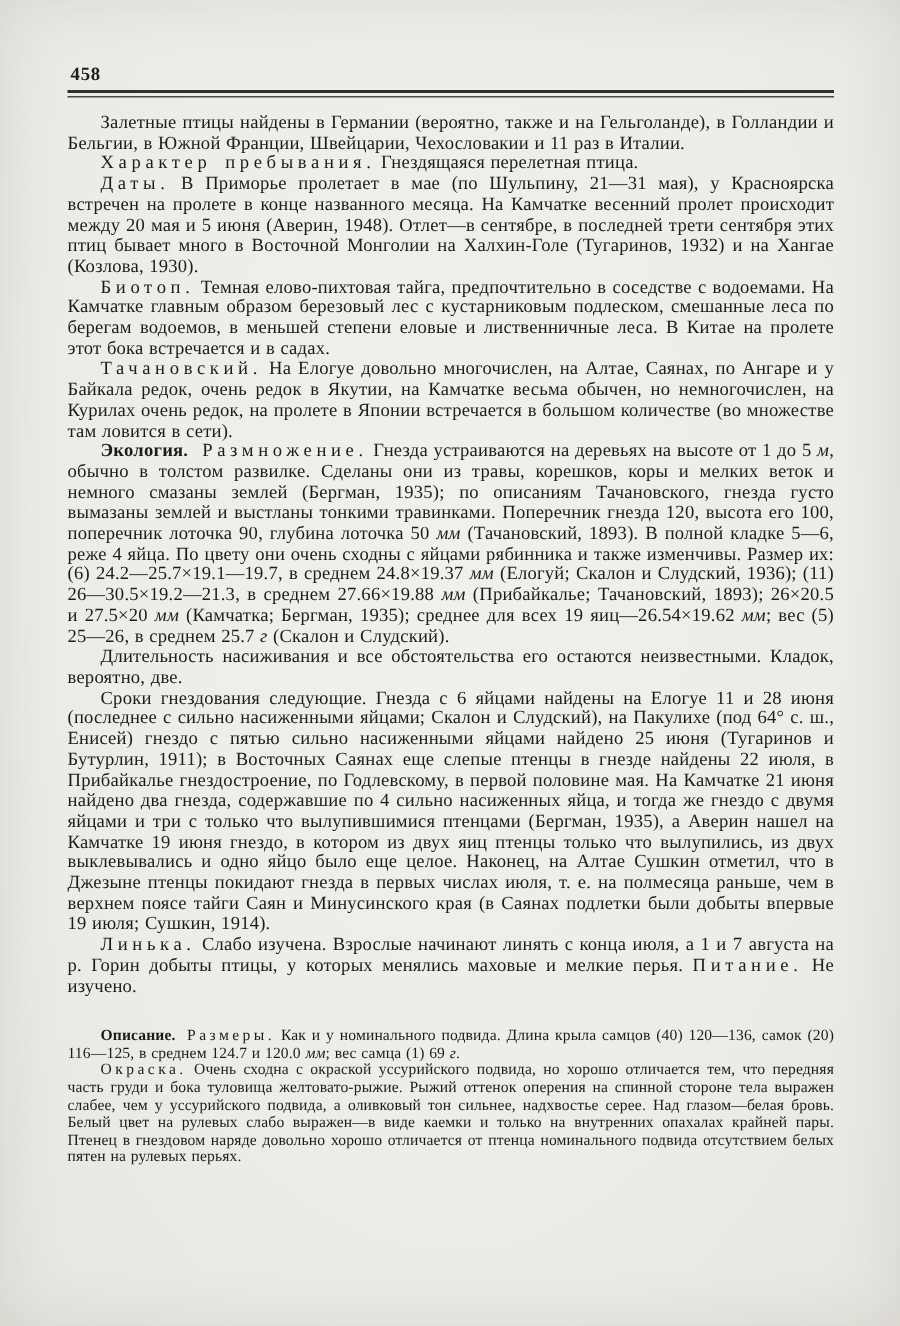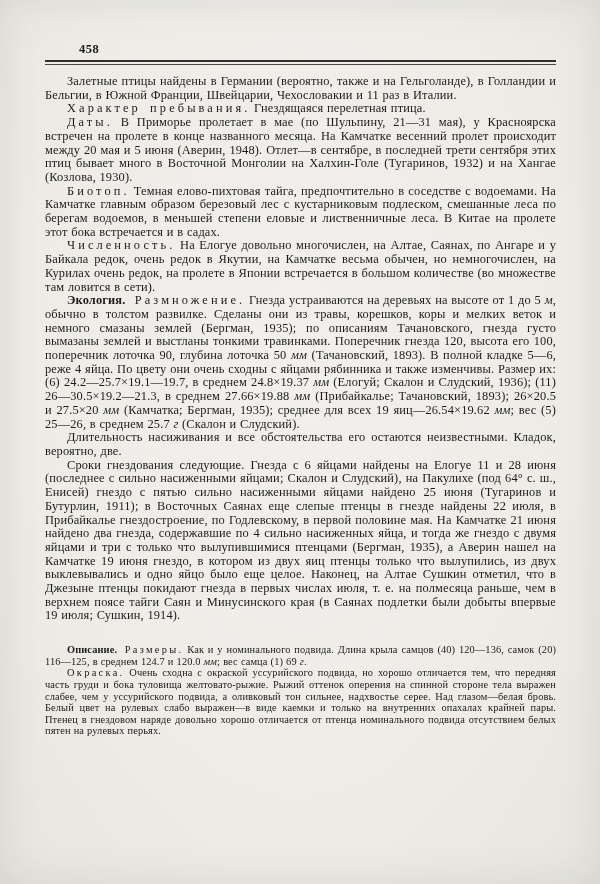--- a/index.html
+++ b/index.html
@@ -15,21 +15,21 @@
     color:#1d1c1a;
     box-shadow:inset 0 0 40px rgba(90,85,75,.12);
     overflow:hidden;
   }
   .running-header{
     position:relative;
     height:15px;
   }
   .page-number{
     position:absolute;left:2px;top:0;
-    font-weight:bold;font-size:12.5px;letter-spacing:.5px;margin-left:32px;
+    font-weight:bold;font-size:12.5px;letter-spacing:.5px;
   }
   .running-title{
     position:absolute;left:0;right:0;top:1px;
     text-align:center;
     font-weight:bold;font-size:11.5px;letter-spacing:2.4px;
   }
   .header-rule{
     margin-top:3px;
     height:2px;
     border-top:2.2px solid #31302d;
@@ -66,24 +66,25 @@
     <span class="page-number">458</span>
   </div>
 
   <div class="header-rule"></div>
 
   <div class="text-block main-block">
       <p class="para"><span class="">Залетные птицы найдены в Германии (вероятно, также и на Гельголанде), в Голландии и Бельгии, в Южной Франции, Швейцарии, Чехословакии и 11 раз в Италии.</span></p>
       <p class="para"><span class=" run-sp">Характер пребывания.</span><span class=""> Гнездящаяся перелетная птица.</span></p>
       <p class="para"><span class=" run-sp">Даты.</span><span class=""> В Приморье пролетает в мае (по Шульпину, 21—31 мая), у Красноярска встречен на пролете в конце названного месяца. На Камчатке весенний пролет происходит между 20 мая и 5 июня (Аверин, 1948). Отлет—в сентябре, в последней трети сентября этих птиц бывает много в Восточной Монголии на Халхин-Голе (Тугаринов, 1932) и на Хангае (Козлова, 1930).</span></p>
       <p class="para"><span class=" run-sp">Биотоп.</span><span class=""> Темная елово-пихтовая тайга, предпочтительно в соседстве с водоемами. На Камчатке главным образом березовый лес с кустарниковым подлеском, смешанные леса по берегам водоемов, в меньшей степени еловые и лиственничные леса. В Китае на пролете этот бока встречается и в садах.</span></p>
-      <p class="para"><span class=" run-sp">Численность.</span><span class=""> На Елогуе довольно многочислен, на Алтае, Саянах, по Ангаре и у Байкала редок, очень редок в Якутии, на Камчатке весьма обычен, но немногочислен, на Курилах очень редок, на пролете в Японии встречается в большом количестве (во множестве там ловится в сети).</span></p>
+      <p class="para"><span class=" run-sp">Тачановский.</span><span class=""> На Елогуе довольно многочислен, на Алтае, Саянах, по Ангаре и у Байкала редок, очень редок в Якутии, на Камчатке весьма обычен, но немногочислен, на Курилах очень редок, на пролете в Японии встречается в большом количестве (во множестве там ловится в сети).</span></p>
       <p class="para"><span class=" run-b">Экология.</span><span class=" run-sp"> Размножение.</span><span class=""> Гнезда устраиваются на деревьях на высоте от 1 до 5 </span><span class=" run-i">м</span><span class="">, обычно в толстом развилке. Сделаны они из травы, корешков, коры и мелких веток и немного смазаны землей (Бергман, 1935); по описаниям Тачановского, гнезда густо вымазаны землей и выстланы тонкими травинками. Поперечник гнезда 120, высота его 100, поперечник лоточка 90, глубина лоточка 50 </span><span class=" run-i">мм</span><span class=""> (Тачановский, 1893). В полной кладке 5—6, реже 4 яйца. По цвету они очень сходны с яйцами рябинника и также изменчивы. Размер их: (6) 24.2—25.7×19.1—19.7, в среднем 24.8×19.37 </span><span class=" run-i">мм</span><span class=""> (Елогуй; Скалон и Слудский, 1936); (11) 26—30.5×19.2—21.3, в среднем 27.66×19.88 </span><span class=" run-i">мм</span><span class=""> (Прибайкалье; Тачановский, 1893); 26×20.5 и 27.5×20 </span><span class=" run-i">мм</span><span class=""> (Камчатка; Бергман, 1935); среднее для всех 19 яиц—26.54×19.62 </span><span class=" run-i">мм</span><span class="">; вес (5) 25—26, в среднем 25.7 </span><span class=" run-i">г</span><span class=""> (Скалон и Слудский).</span></p>
       <p class="para"><span class="">Длительность насиживания и все обстоятельства его остаются неизвестными. Кладок, вероятно, две.</span></p>
       <p class="para"><span class="">Сроки гнездования следующие. Гнезда с 6 яйцами найдены на Елогуе 11 и 28 июня (последнее с сильно насиженными яйцами; Скалон и Слудский), на Пакулихе (под 64° с. ш., Енисей) гнездо с пятью сильно насиженными яйцами найдено 25 июня (Тугаринов и Бутурлин, 1911); в Восточных Саянах еще слепые птенцы в гнезде найдены 22 июля, в Прибайкалье гнездостроение, по Годлевскому, в первой половине мая. На Камчатке 21 июня найдено два гнезда, содержавшие по 4 сильно насиженных яйца, и тогда же гнездо с двумя яйцами и три с только что вылупившимися птенцами (Бергман, 1935), а Аверин нашел на Камчатке 19 июня гнездо, в котором из двух яиц птенцы только что вылупились, из двух выклевывались и одно яйцо было еще целое. Наконец, на Алтае Сушкин отметил, что в Джезыне птенцы покидают гнезда в первых числах июля, т. е. на полмесяца раньше, чем в верхнем поясе тайги Саян и Минусинского края (в Саянах подлетки были добыты впервые 19 июля; Сушкин, 1914).</span></p>
+      <p class="para"><span class=" run-sp">Линька.</span><span class=""> Слабо изучена. Взрослые начинают линять с конца июля, а 1 и 7 августа на р. Горин добыты птицы, у которых менялись маховые и мелкие перья. </span><span class=" run-sp">Питание.</span><span class=""> Не изучено.</span></p>
     </div>
 
   <div class="text-block small-block">
       <p class="para"><span class=" run-b">Описание.</span><span class=" run-sp"> Размеры.</span><span class=""> Как и у номинального подвида. Длина крыла самцов (40) 120—136, самок (20) 116—125, в среднем 124.7 и 120.0 </span><span class=" run-i">мм</span><span class="">; вес самца (1) 69 </span><span class=" run-i">г</span><span class="">.</span></p>
       <p class="para"><span class=" run-sp">Окраска.</span><span class=""> Очень сходна с окраской уссурийского подвида, но хорошо отличается тем, что передняя часть груди и бока туловища желтовато-рыжие. Рыжий оттенок оперения на спинной стороне тела выражен слабее, чем у уссурийского подвида, а оливковый тон сильнее, надхвостье серее. Над глазом—белая бровь. Белый цвет на рулевых слабо выражен—в виде каемки и только на внутренних опахалах крайней пары. Птенец в гнездовом наряде довольно хорошо отличается от птенца номинального подвида отсутствием белых пятен на рулевых перьях.</span></p>
     </div>
 
 </div>
 
 </body></html>

